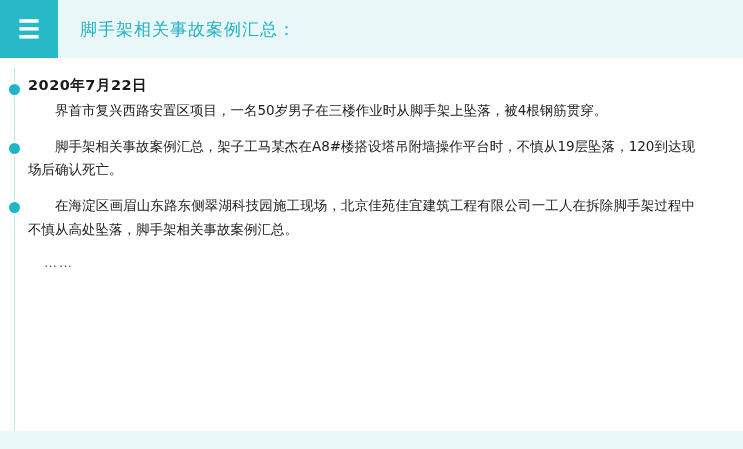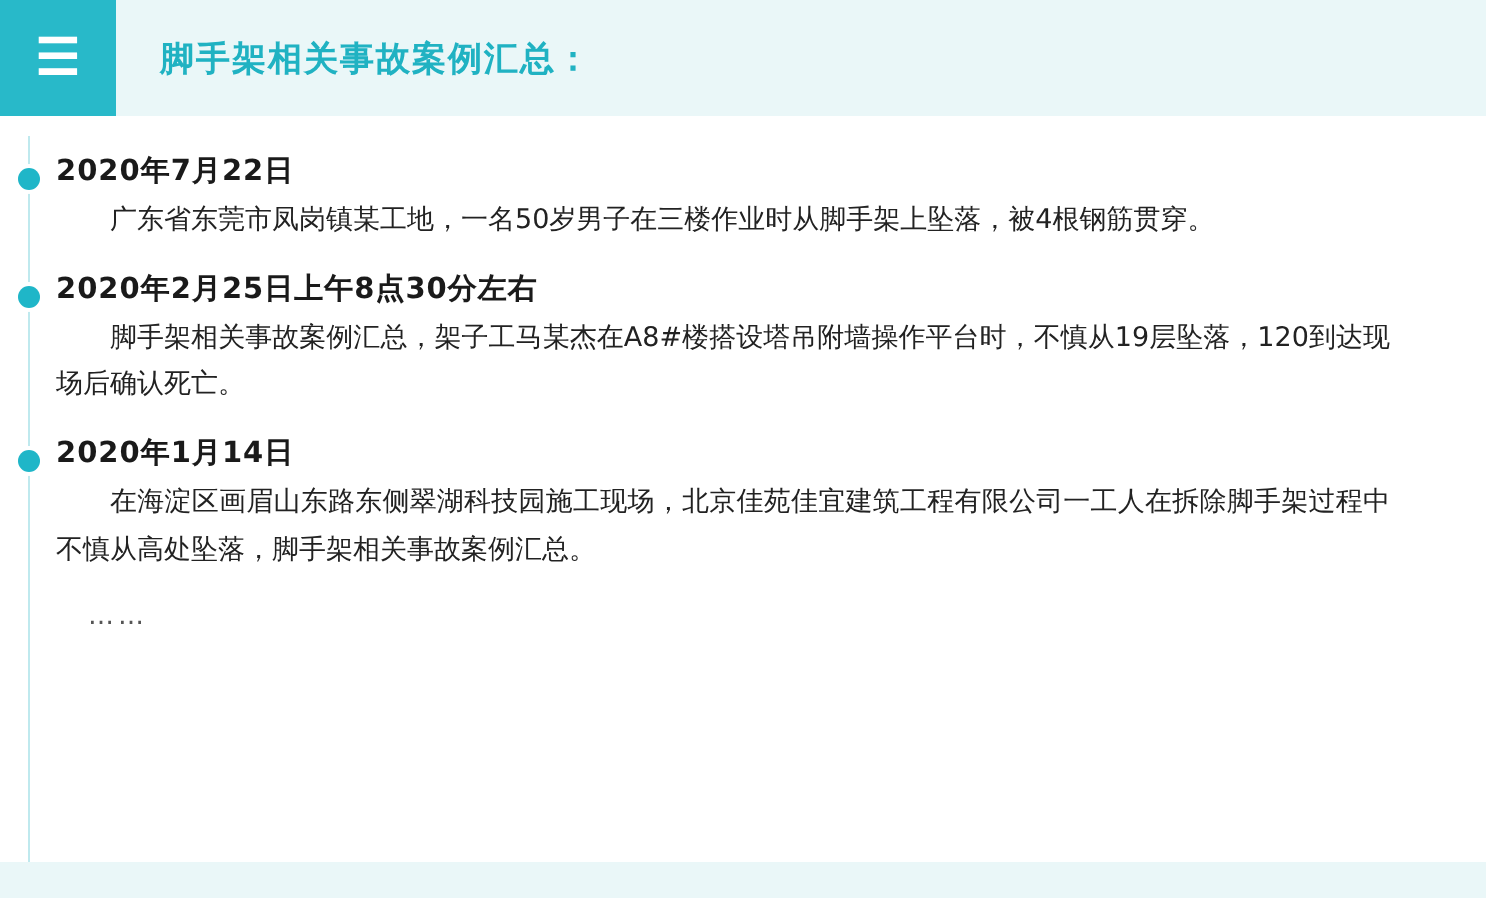--- a/index.html
+++ b/index.html
@@ -41,21 +41,21 @@
     color: #ffffff;
     font-size: 25px;
     line-height: 1;
     font-weight: bold;
     letter-spacing: 0px;
   }
   .header-title {
     margin-left: 22px;
     color: #20b2c2;
     font-size: 17px;
-    font-weight: bold;
+    font-weight: normal;
     letter-spacing: 1px;
   }
   
   .body-area {
     position: relative;
     padding: 18px 0 0 0;
     height: 391px;
     box-sizing: border-box;
   }
   .timeline-line {
@@ -130,33 +130,31 @@
     </div>
     <div class="header-title">脚手架相关事故案例汇总：</div>
   </div>
 
   <div class="body-area">
     <div class="timeline-line"></div>
 
     <div class="entry">
       <span class="dot"></span>
       <div class="entry-date">2020年7月22日</div>
-      <div class="entry-text">广东省东莞市凤岗镇某工地，一名50岁男子在三楼作业时从脚手架上坠落，被4根钢筋贯穿。</div>
+      <div class="entry-text">界首市复兴西路安置区项目，一名50岁男子在三楼作业时从脚手架上坠落，被4根钢筋贯穿。</div>
     </div>
 
 
     <div class="entry">
       <span class="dot"></span>
-      <div class="entry-date">2020年2月25日上午8点30分左右</div>
       <div class="entry-text">脚手架相关事故案例汇总，架子工马某杰在A8#楼搭设塔吊附墙操作平台时，不慎从19层坠落，120到达现场后确认死亡。</div>
     </div>
 
     <div class="entry">
       <span class="dot"></span>
-      <div class="entry-date">2020年1月14日</div>
       <div class="entry-text">在海淀区画眉山东路东侧翠湖科技园施工现场，北京佳苑佳宜建筑工程有限公司一工人在拆除脚手架过程中不慎从高处坠落，脚手架相关事故案例汇总。</div>
     </div>
 
     <div class="ellipsis-row">
       <span class="ellipsis">……</span>
     </div>
   </div>
 
   <div class="footer-bar"></div>
 </div>

